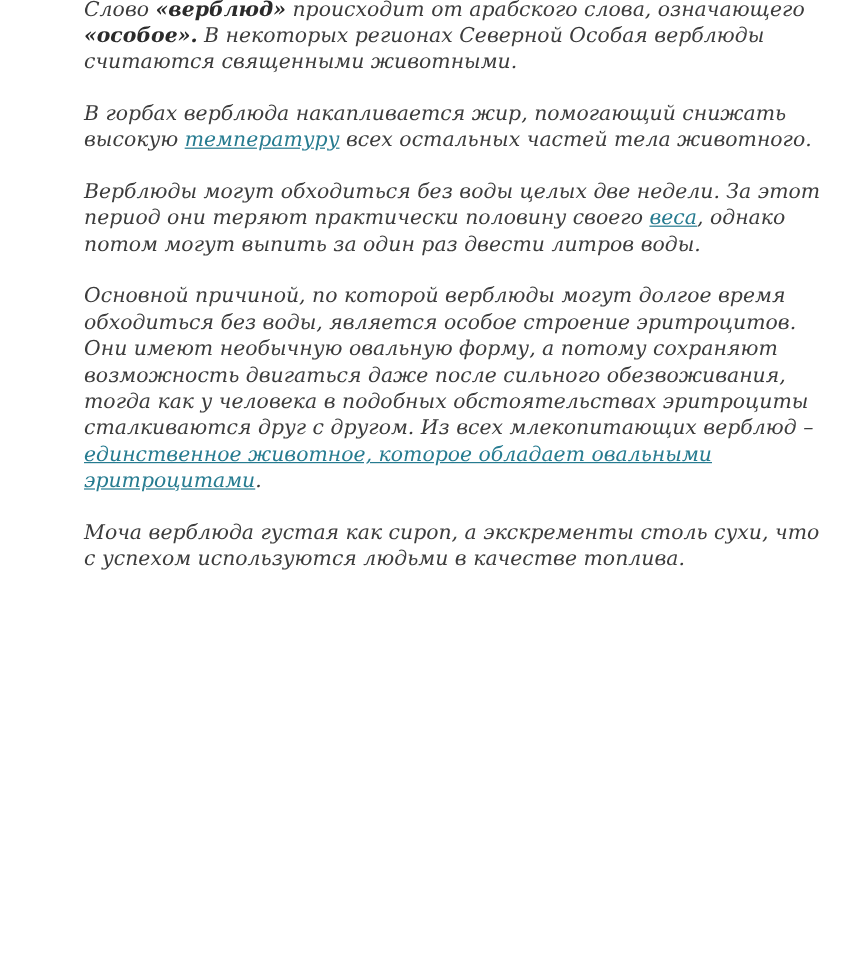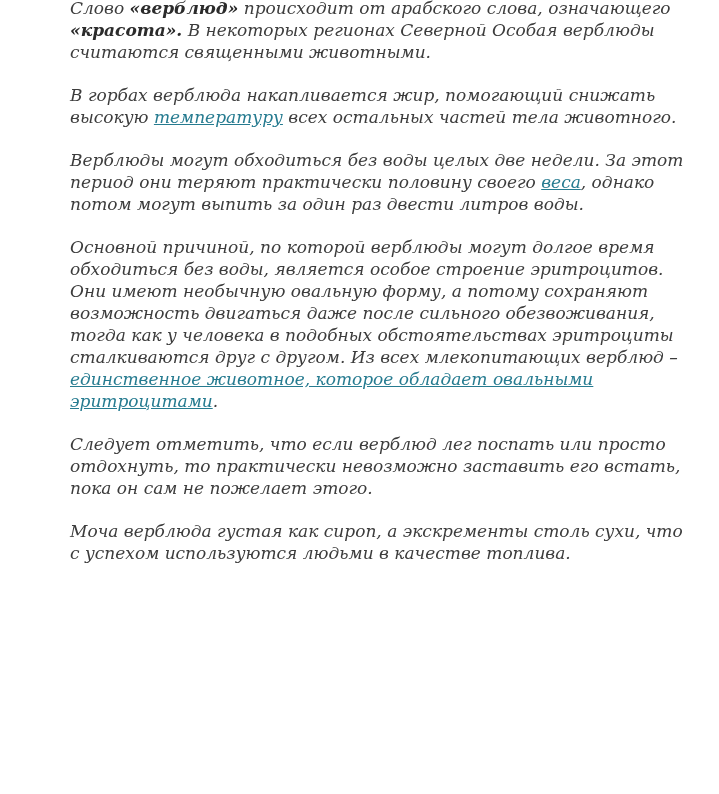--- a/index.html
+++ b/index.html
@@ -42,20 +42,19 @@
     color: var(--link, #267b90);
     text-decoration: underline;
     cursor: pointer;
   }
 </style>
 </head>
 <body>
 
 <div class="page">
   <div class="article">
-      <p><span>Слово </span><strong>«верблюд»</strong><span> происходит от арабского слова, означающего </span><strong>«красота».</strong><span> В некоторых регионах Северной Особая верблюды считаются священными животными.</span></p>
+      <p><span>Слово </span><strong>«верблюд»</strong><span> происходит от арабского слова, означающего </span><strong>«особое».</strong><span> В некоторых регионах Северной Особая верблюды считаются священными животными.</span></p>
       <p class="extra-space"><span>В горбах верблюда накапливается жир, помогающий снижать высокую </span><a href="#">температуру</a><span> всех остальных частей тела животного.</span></p>
       <p><span>Верблюды могут обходиться без воды целых две недели. За этот период они теряют практически половину своего </span><a href="#">веса</a><span>, однако потом могут выпить за один раз двести литров воды.</span></p>
       <p><span>Основной причиной, по которой верблюды могут долгое время обходиться без воды, является особое строение эритроцитов. Они имеют необычную овальную форму, а потому сохраняют возможность двигаться даже после сильного обезвоживания, тогда как у человека в подобных обстоятельствах эритроциты сталкиваются друг с другом. Из всех млекопитающих верблюд – </span><a href="#">единственное животное, которое обладает овальными эритроцитами</a><span>.</span></p>
-      <p><span>Следует отметить, что если верблюд лег поспать или просто отдохнуть, то практически невозможно заставить его встать, пока он сам не пожелает этого.</span></p>
       <p><span>Моча верблюда густая как сироп, а экскременты столь сухи, что с успехом используются людьми в качестве топлива.</span></p>
     </div>
 </div>
 
 </body></html>

